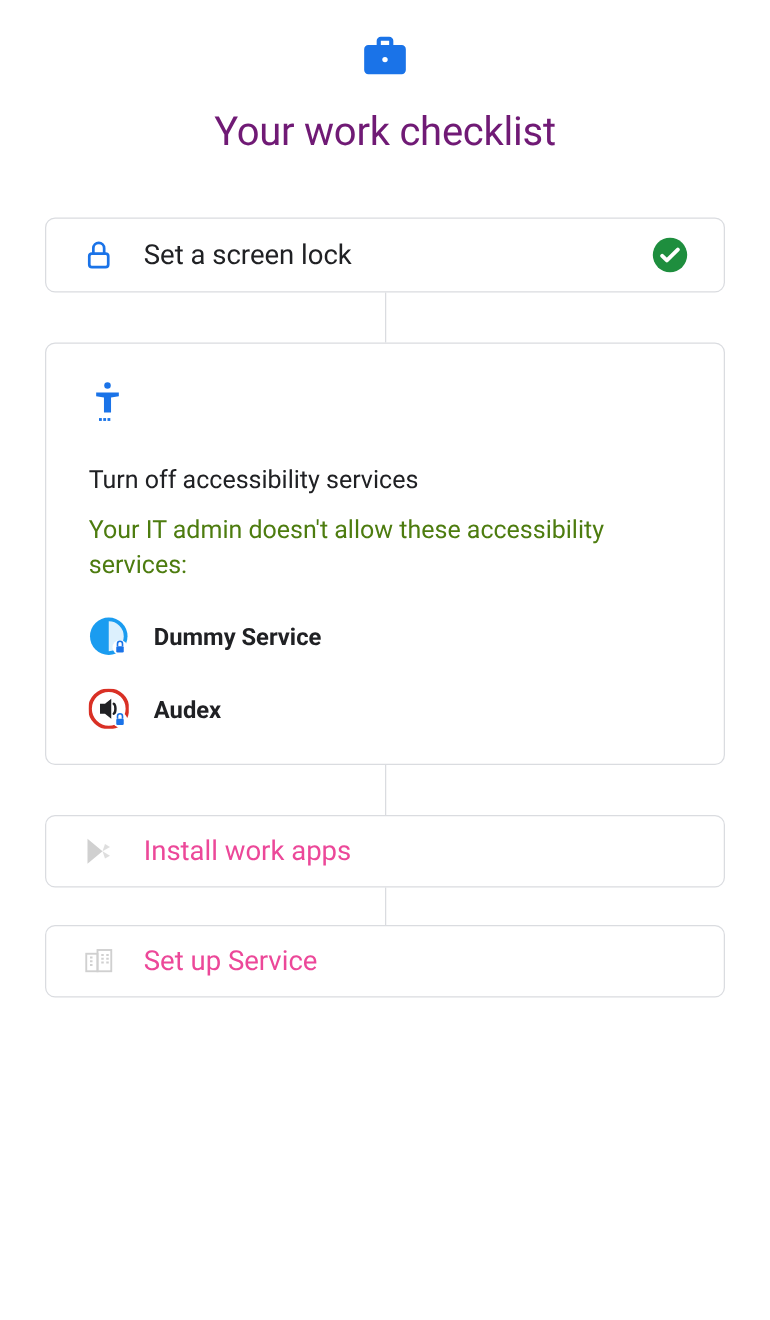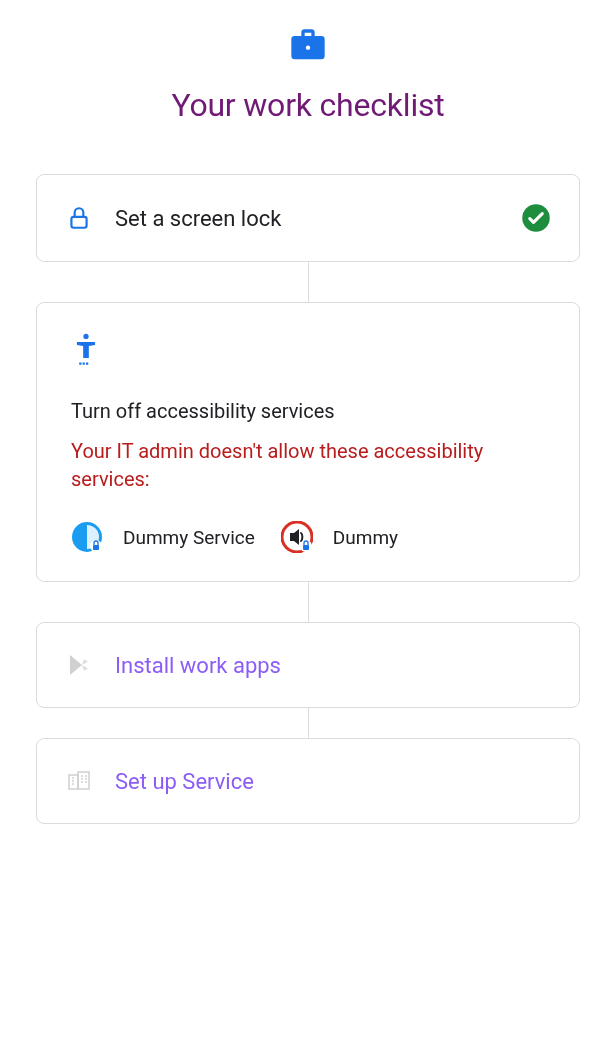--- a/index.html
+++ b/index.html
@@ -24,36 +24,36 @@
       font-size: 32px;
       font-weight: 400;
       color: #701a75;
       margin-bottom: 50px;
       letter-spacing: -0.2px;
     }
     .card {
       border: 1px solid #dadce0;
       border-radius: 8px;
       background: #fff;
-      padding: 28px 28px;
+      padding: 14px 28px;
       position: relative;
     }
     .card-row {
       display: flex;
       align-items: center;
       gap: 22px;
     }
     .card-title {
       font-size: 22px;
       font-weight: 400;
       color: #202124;
       flex: 1;
     }
     .card-title-disabled {
-      color: #8b5cf6;
+      color: #ec4899;
     }
     .connector {
       width: 1px;
       height: 40px;
       background: #dadce0;
       margin: 0 auto;
     }
     .connector-short {
       height: 30px;
     }
@@ -65,28 +65,29 @@
     }
     .section-title {
       font-size: 20px;
       font-weight: 400;
       color: #202124;
       margin-bottom: 14px;
     }
     .section-desc {
       font-size: 20px;
       font-weight: 400;
-      color: #b91c1c;
+      color: #4d7c0f;
       line-height: 1.4;
       margin-bottom: 28px;
     }
     .service-list {
       display: flex;
-      flex-direction: row;
+      flex-direction: column;
       gap: 26px;
+      font-weight: bold;
     }
     .service-item {
       display: flex;
       align-items: center;
       gap: 20px;
     }
     .service-icon {
       width: 32px;
       height: 32px;
       flex-shrink: 0;
@@ -172,21 +173,21 @@
         <span class="service-icon">
           <svg width="32" height="32" viewBox="0 0 32 32">
             <circle cx="16" cy="16" r="15" fill="#fff" stroke="#d93025" stroke-width="3"></circle>
             <path d="M9 12v8h4l5 4V8l-5 4z" fill="#202124"></path>
             <path d="M20 12c1.8 1 1.8 7 0 8" stroke="#202124" stroke-width="2" fill="none" stroke-linecap="round"></path>
             <circle cx="25" cy="25" r="6" fill="#fff"></circle>
             <rect x="22" y="24" width="6" height="5" rx="1" fill="#1a73e8"></rect>
             <path d="M23 24v-2a2 2 0 0 1 4 0v2" stroke="#1a73e8" stroke-width="1.3" fill="none"></path>
           </svg>
         </span>
-        <span class="service-name">Dummy</span>
+        <span class="service-name">Audex</span>
       </div>
     </div>
   </div>
 
   <div class="connector"></div>
 
   <div class="card">
     <div class="card-row">
       <span class="icon-slot">
         <svg width="24" height="24" viewBox="0 0 24 24" fill="#d0d0d0">

